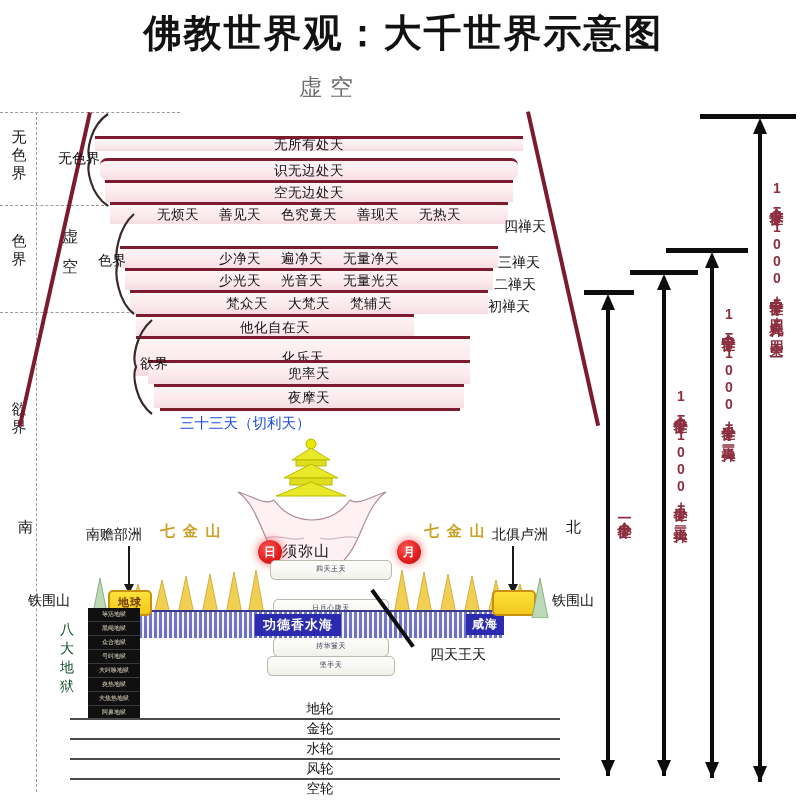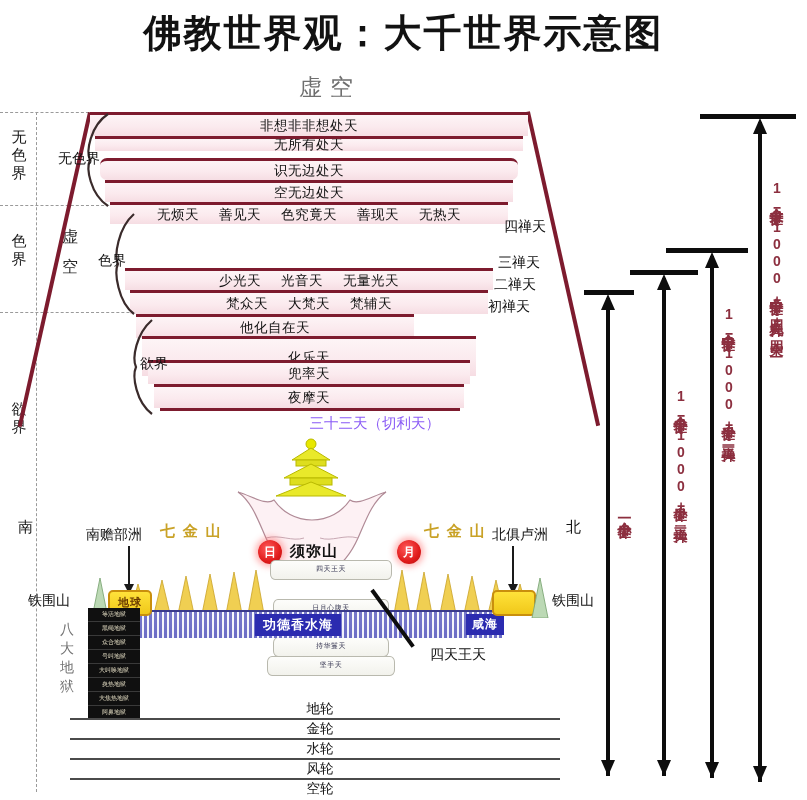--- a/index.html
+++ b/index.html
@@ -70,21 +70,21 @@
   
   .brace{position:absolute;color:#2a2a2a;}
   .brace svg{display:block;}
   .brace-lbl{position:absolute;font-size:14px;color:#111;white-space:nowrap;}
 
   
   .dhyana{position:absolute;font-size:14px;color:#111;white-space:nowrap;}
 
   .trayastrimsa{
     position:absolute;top:414px;left:180px;width:260px;
-    text-align:right;font-size:14.5px;color:#8b5cf6;
+    text-align:left;font-size:14.5px;color:#1d4ed8;
   }
 
   
   .arrow-col{position:absolute;}
   .arrow-shaft{position:absolute;width:4px;background:#0d0d0d;left:0;}
   .arrow-cap{position:absolute;height:5px;background:#0d0d0d;}
   .arrow-head-up{
     position:absolute;width:0;height:0;
     border-left:7px solid transparent;border-right:7px solid transparent;
     border-bottom:16px solid #0d0d0d;
@@ -104,22 +104,22 @@
     font-family:"Liberation Sans","DejaVu Sans",sans-serif;
     font-weight:700;
   }
 
   
   #scene{position:absolute;left:0;top:430px;width:620px;height:290px;}
 
   .sumeru-temple{position:absolute;left:272px;top:8px;}
   .mountain{position:absolute;left:232px;top:56px;}
   .sumeru-name{
-    position:absolute;left:290px;top:112px;font-size:15px;color:#111;
-    font-weight:700;letter-spacing:1px;
+    position:absolute;left:282px;top:112px;font-size:15px;color:#111;
+    font-weight:400;letter-spacing:1px;
   }
 
   .sun, .moon{
     position:absolute;width:24px;height:24px;border-radius:50%;
     background:radial-gradient(circle at 40% 35%,#ff5a5a 0%,#e01b1b 60%,#b30f0f 100%);
     box-shadow:0 0 6px 3px rgba(255,90,90,0.45);
     color:#fff;font-size:12px;text-align:center;line-height:24px;font-weight:700;
   }
   .sun{left:258px;top:110px;}
   .moon{left:397px;top:110px;}
@@ -177,21 +177,21 @@
   .seven-gold{position:absolute;font-size:15px;color:#c9a227;font-weight:700;letter-spacing:2px;}
 
   .hell-stack{position:absolute;left:88px;top:178px;width:52px;}
   .hell{
     height:13px;background:#101010;color:#e9e2c8;
     font-size:6px;text-align:center;line-height:13px;
     border-bottom:1px solid #3a3a3a;white-space:nowrap;overflow:hidden;
   }
   .hell-title{
     position:absolute;left:58px;top:190px;width:18px;
-    font-size:14px;line-height:19px;text-align:center;color:#737373;
+    font-size:14px;line-height:19px;text-align:center;color:#14532d;
   }
   .hell-title span{display:block;}
 
   .four-king{
     position:absolute;left:430px;top:216px;font-size:14px;color:#111;
   }
   .four-king-line{
     position:absolute;left:370px;top:160px;width:4px;height:70px;
     background:#0d0d0d;transform:rotate(-36deg);transform-origin:top center;
   }
@@ -233,25 +233,20 @@
   <div class="xukong-mid">
     <span>虚空</span>
   </div>
 
   <div id="pyramid">
 
     <div class="edge" style="left:28px;top:2px;width:4px;height:322px;transform:rotate(12.6deg);"></div>
 
     <div class="edge" style="left:466px;top:2px;width:4px;height:322px;transform:rotate(-12.6deg);"></div>
 
-    <div class="band" style="left:30px;top:2px;width:438px;height:24px;">
-      <div class="row">
-          <span class="cell">非想非非想处天</span>
-        </div>
-    </div>
     <div class="band" style="left:35px;top:26px;width:428px;height:15px;">
       <div class="row">
           <span class="cell">无所有处天</span>
         </div>
     </div>
     <div class="band" style="left:40px;top:48px;width:418px;height:22px;border-radius:7px;">
       <div class="row">
           <span class="cell">识无边处天</span>
         </div>
     </div>
@@ -263,41 +258,48 @@
 
     <div class="band" style="left:50px;top:92px;width:398px;height:22px;">
       <div class="row">
         <span class="cell">无烦天</span>
         <span class="cell">善见天</span>
         <span class="cell">色究竟天</span>
         <span class="cell">善现天</span>
         <span class="cell">无热天</span>
       </div>
     </div>
+    <div class="band" style="left:60px;top:136px;width:378px;height:22px;">
+      <div class="row">
+        <span class="cell">少净天</span>
+        <span class="cell">遍净天</span>
+        <span class="cell">无量净天</span>
+      </div>
+    </div>
     <div class="band" style="left:65px;top:158px;width:368px;height:22px;">
       <div class="row">
         <span class="cell">少光天</span>
         <span class="cell">光音天</span>
         <span class="cell">无量光天</span>
       </div>
     </div>
     <div class="band" style="left:70px;top:180px;width:358px;height:24px;">
       <div class="row">
         <span class="cell">梵众天</span>
         <span class="cell">大梵天</span>
         <span class="cell">梵辅天</span>
       </div>
     </div>
 
     <div class="band" style="left:76px;top:204px;width:278px;height:24px;">
       <div class="row">
           <span class="cell">他化自在天</span>
         </div>
     </div>
-    <div class="band" style="left:82px;top:226px;width:334px;height:40px;">
+    <div class="band" style="left:76px;top:226px;width:334px;height:40px;">
       <div class="row">
           <span class="cell">化乐天</span>
         </div>
     </div>
     <div class="band" style="left:88px;top:250px;width:322px;height:24px;">
       <div class="row">
           <span class="cell">兜率天</span>
         </div>
     </div>
     <div class="band" style="left:94px;top:274px;width:310px;height:24px;">

